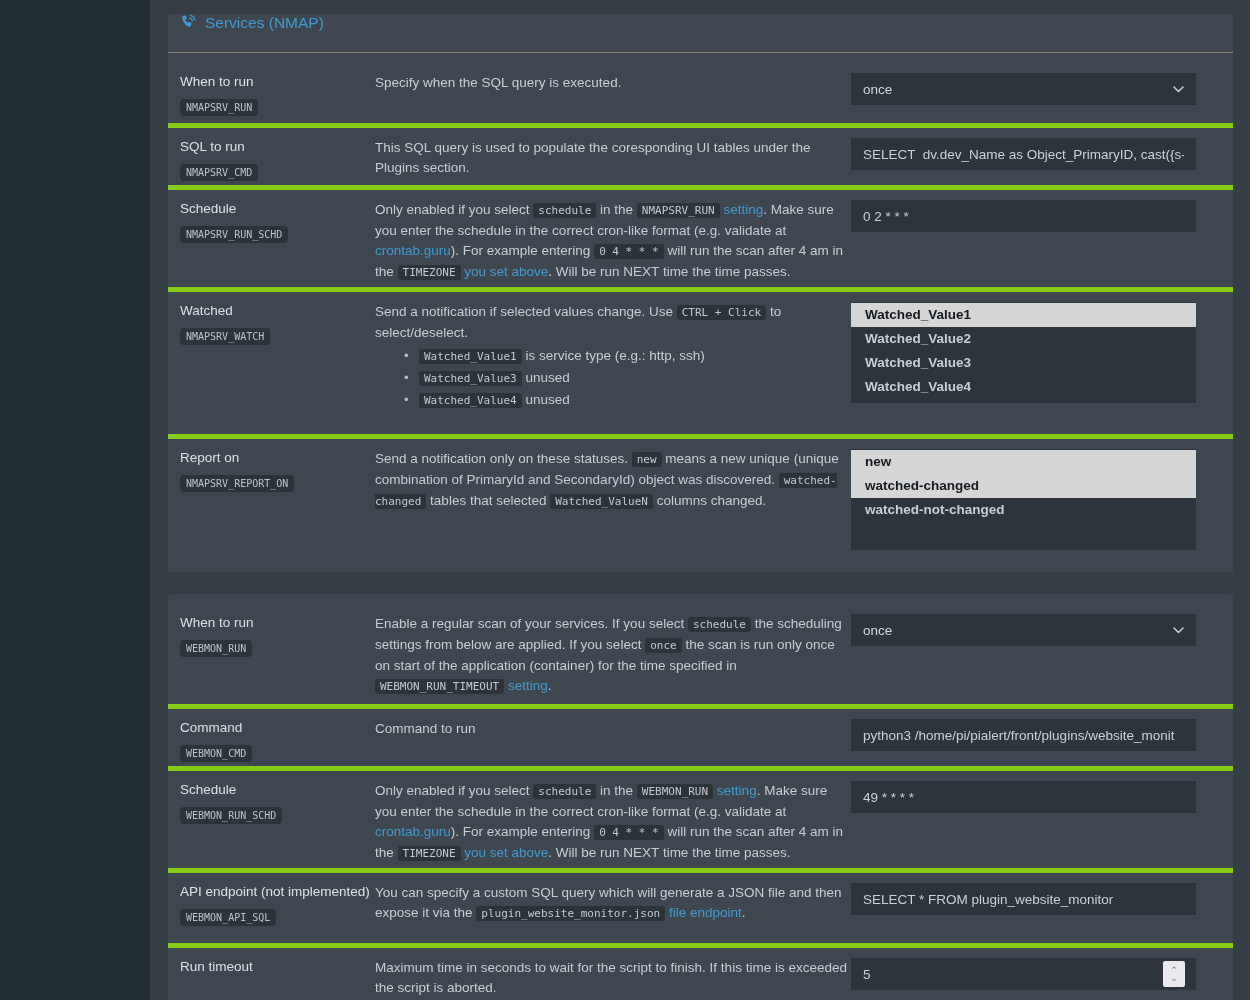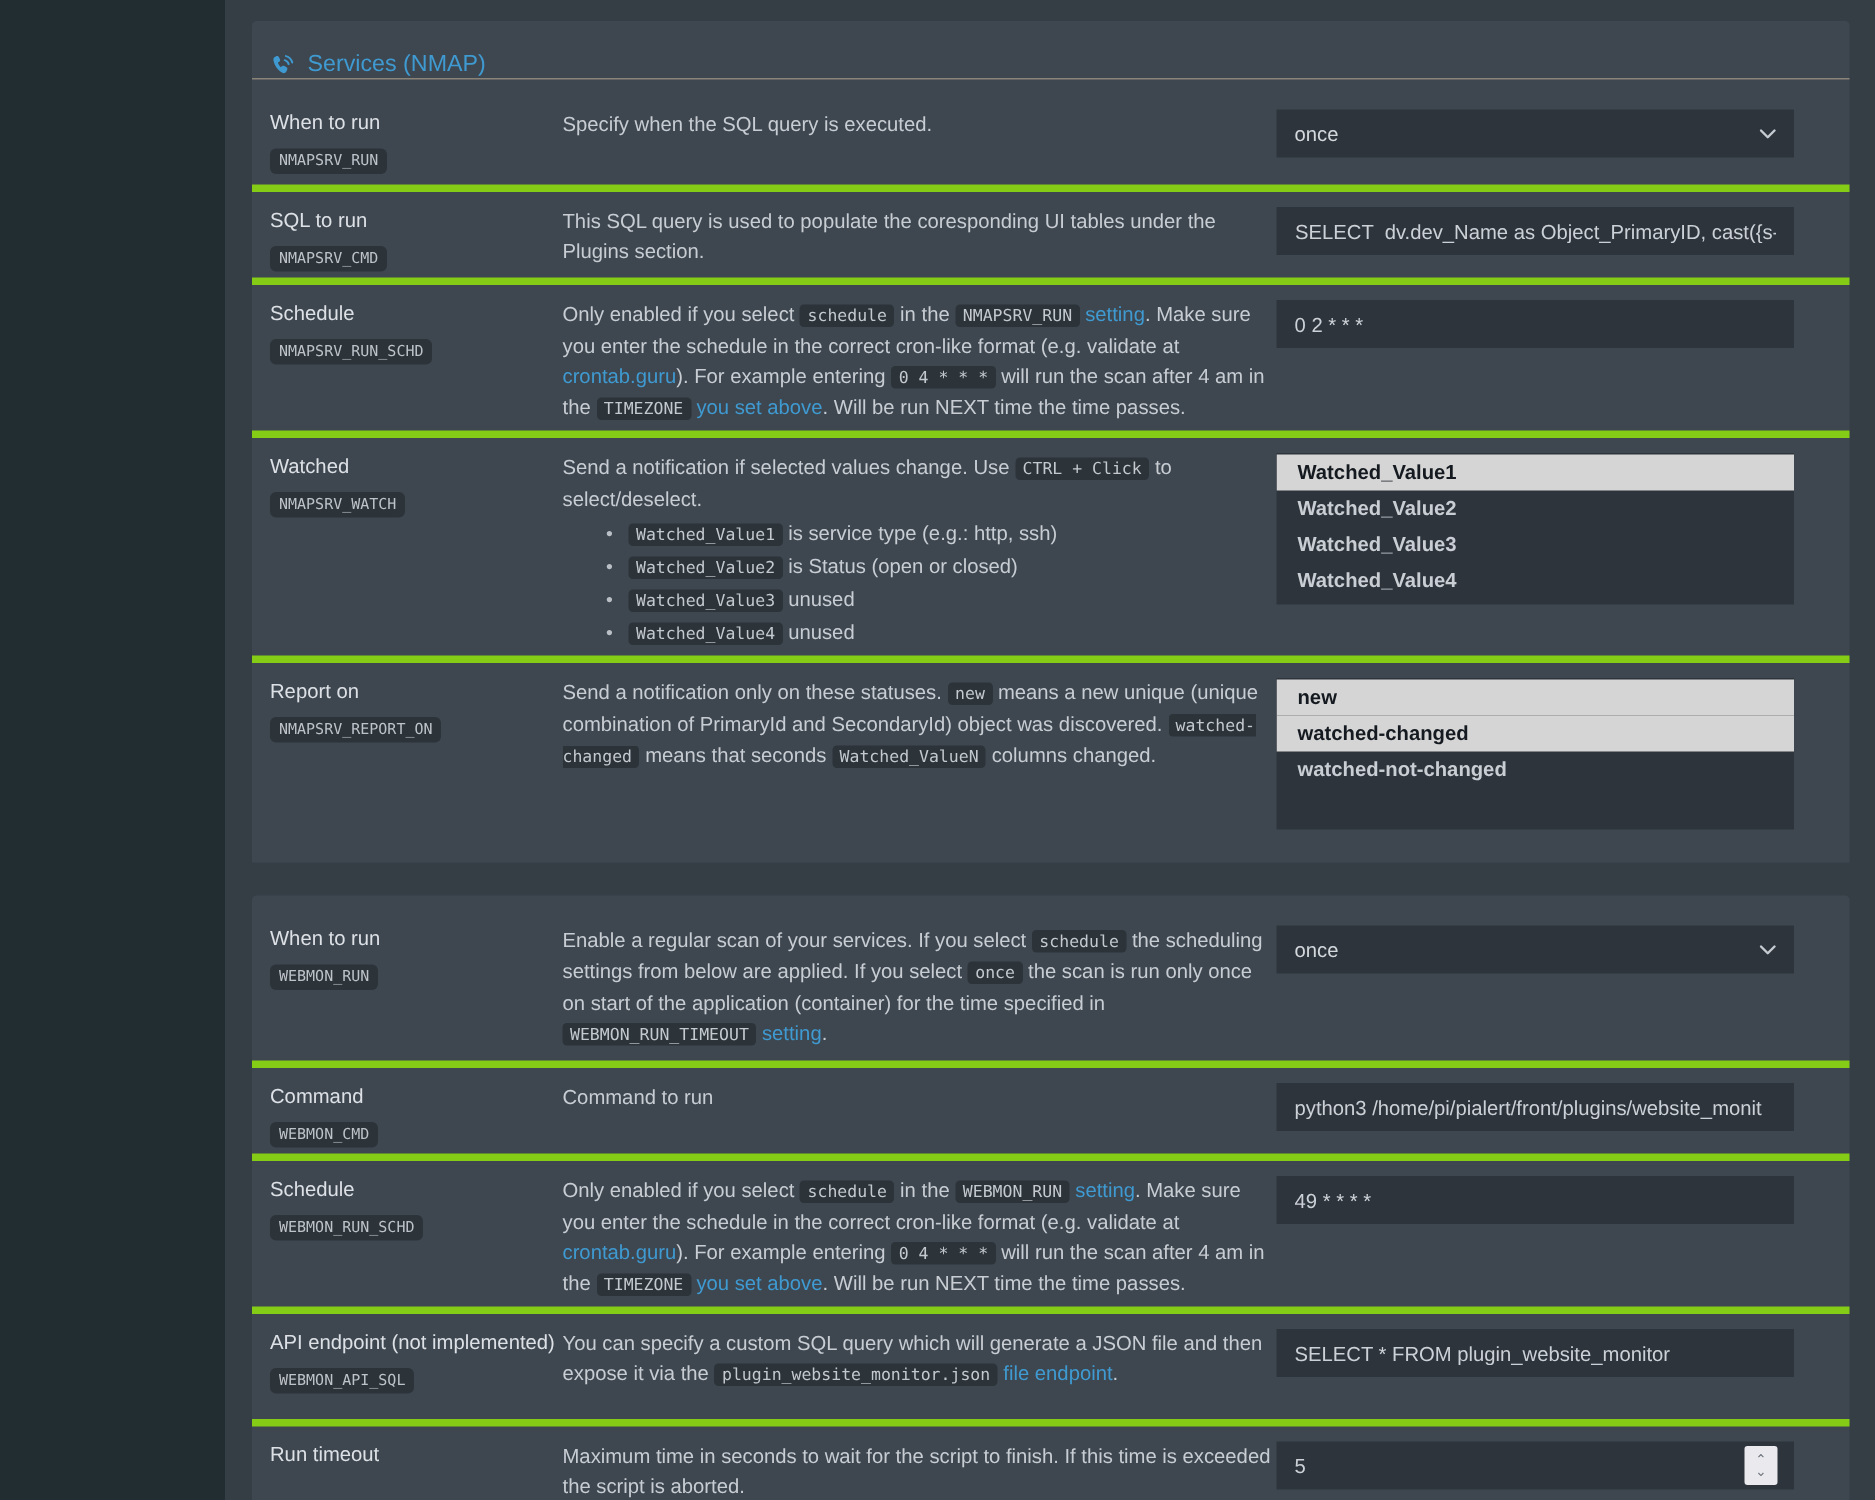--- a/index.html
+++ b/index.html
@@ -8,21 +8,21 @@
     background:#353e45;
     font-family:"Liberation Sans",sans-serif;
     display:flex;
   }
   .sidebar{width:150px;flex-shrink:0;background:#222d32}
   .content{flex:1;padding:14px 17px 0 18px;box-sizing:border-box}
 
   .panel{background:#3e4750;border-radius:3px 3px 0 0;padding-bottom:4px}
   .panel + .panel{margin-top:22px}
   .panel-header{
-    height:38px;display:flex;align-items:flex-end;gap:9px;
+    height:38px;display:flex;align-items:flex-start;gap:9px;
     padding:0 12px;border-bottom:1px solid #8a8478;
     color:#3f9ad1;font-size:15.5px;
   }
   .hicon{display:flex;color:#3f9ad1}
   .panel-body{padding-top:10px}
 
   .row{
     display:grid;grid-template-columns:195px 476px 1fr;
     padding:10px 37px 4px 12px;box-sizing:border-box;align-items:start;
   }
@@ -137,39 +137,38 @@
               <div class="numwrap"><input type="text" class="tinput" value="0 2 * * *" style=""></div>
             </div>
   </div>
           <div class="row">
     <div class="col-label">
       <div class="lbl">Watched</div>
       <span class="badge">NMAPSRV_WATCH</span>
     </div>
     <div class="desc"><span>Send a notification if selected values change. Use </span><code>CTRL + Click</code><span> to select/deselect.</span><ul>
                 <li><code>Watched_Value1</code><span> is service type (e.g.: http, ssh)</span></li>
-                <li><code>Watched_Value2</code><span> is Status (open or closed)</span></li>
                 <li><code>Watched_Value3</code><span> unused</span></li>
                 <li><code>Watched_Value4</code><span> unused</span></li>
               </ul></div>
     <div class="ctrl">
               <div class="listbox">
                 <div class="option selected">Watched_Value1</div>
                 <div class="option">Watched_Value2</div>
                 <div class="option">Watched_Value3</div>
                 <div class="option">Watched_Value4</div>
               </div>
             </div>
   </div>
           <div class="row">
     <div class="col-label">
       <div class="lbl">Report on</div>
       <span class="badge">NMAPSRV_REPORT_ON</span>
     </div>
-    <div class="desc"><span>Send a notification only on these statuses. </span><code>new</code><span> means a new unique (unique combination of PrimaryId and SecondaryId) object was discovered. </span><code>watched-changed</code><span> means that seconds </span><code>Watched_ValueN</code><span> columns changed.</span></div>
+    <div class="desc"><span>Send a notification only on these statuses. </span><code>new</code><span> means a new unique (unique combination of PrimaryId and SecondaryId) object was discovered. </span><code>watched-changed</code><span> tables that selected </span><code>Watched_ValueN</code><span> columns changed.</span></div>
     <div class="ctrl">
               <div class="listbox">
                 <div class="option selected">new</div>
                 <div class="option selected">watched-changed</div>
                 <div class="option">watched-not-changed</div>
               </div>
             </div>
   </div>
         </div>
   </section>

